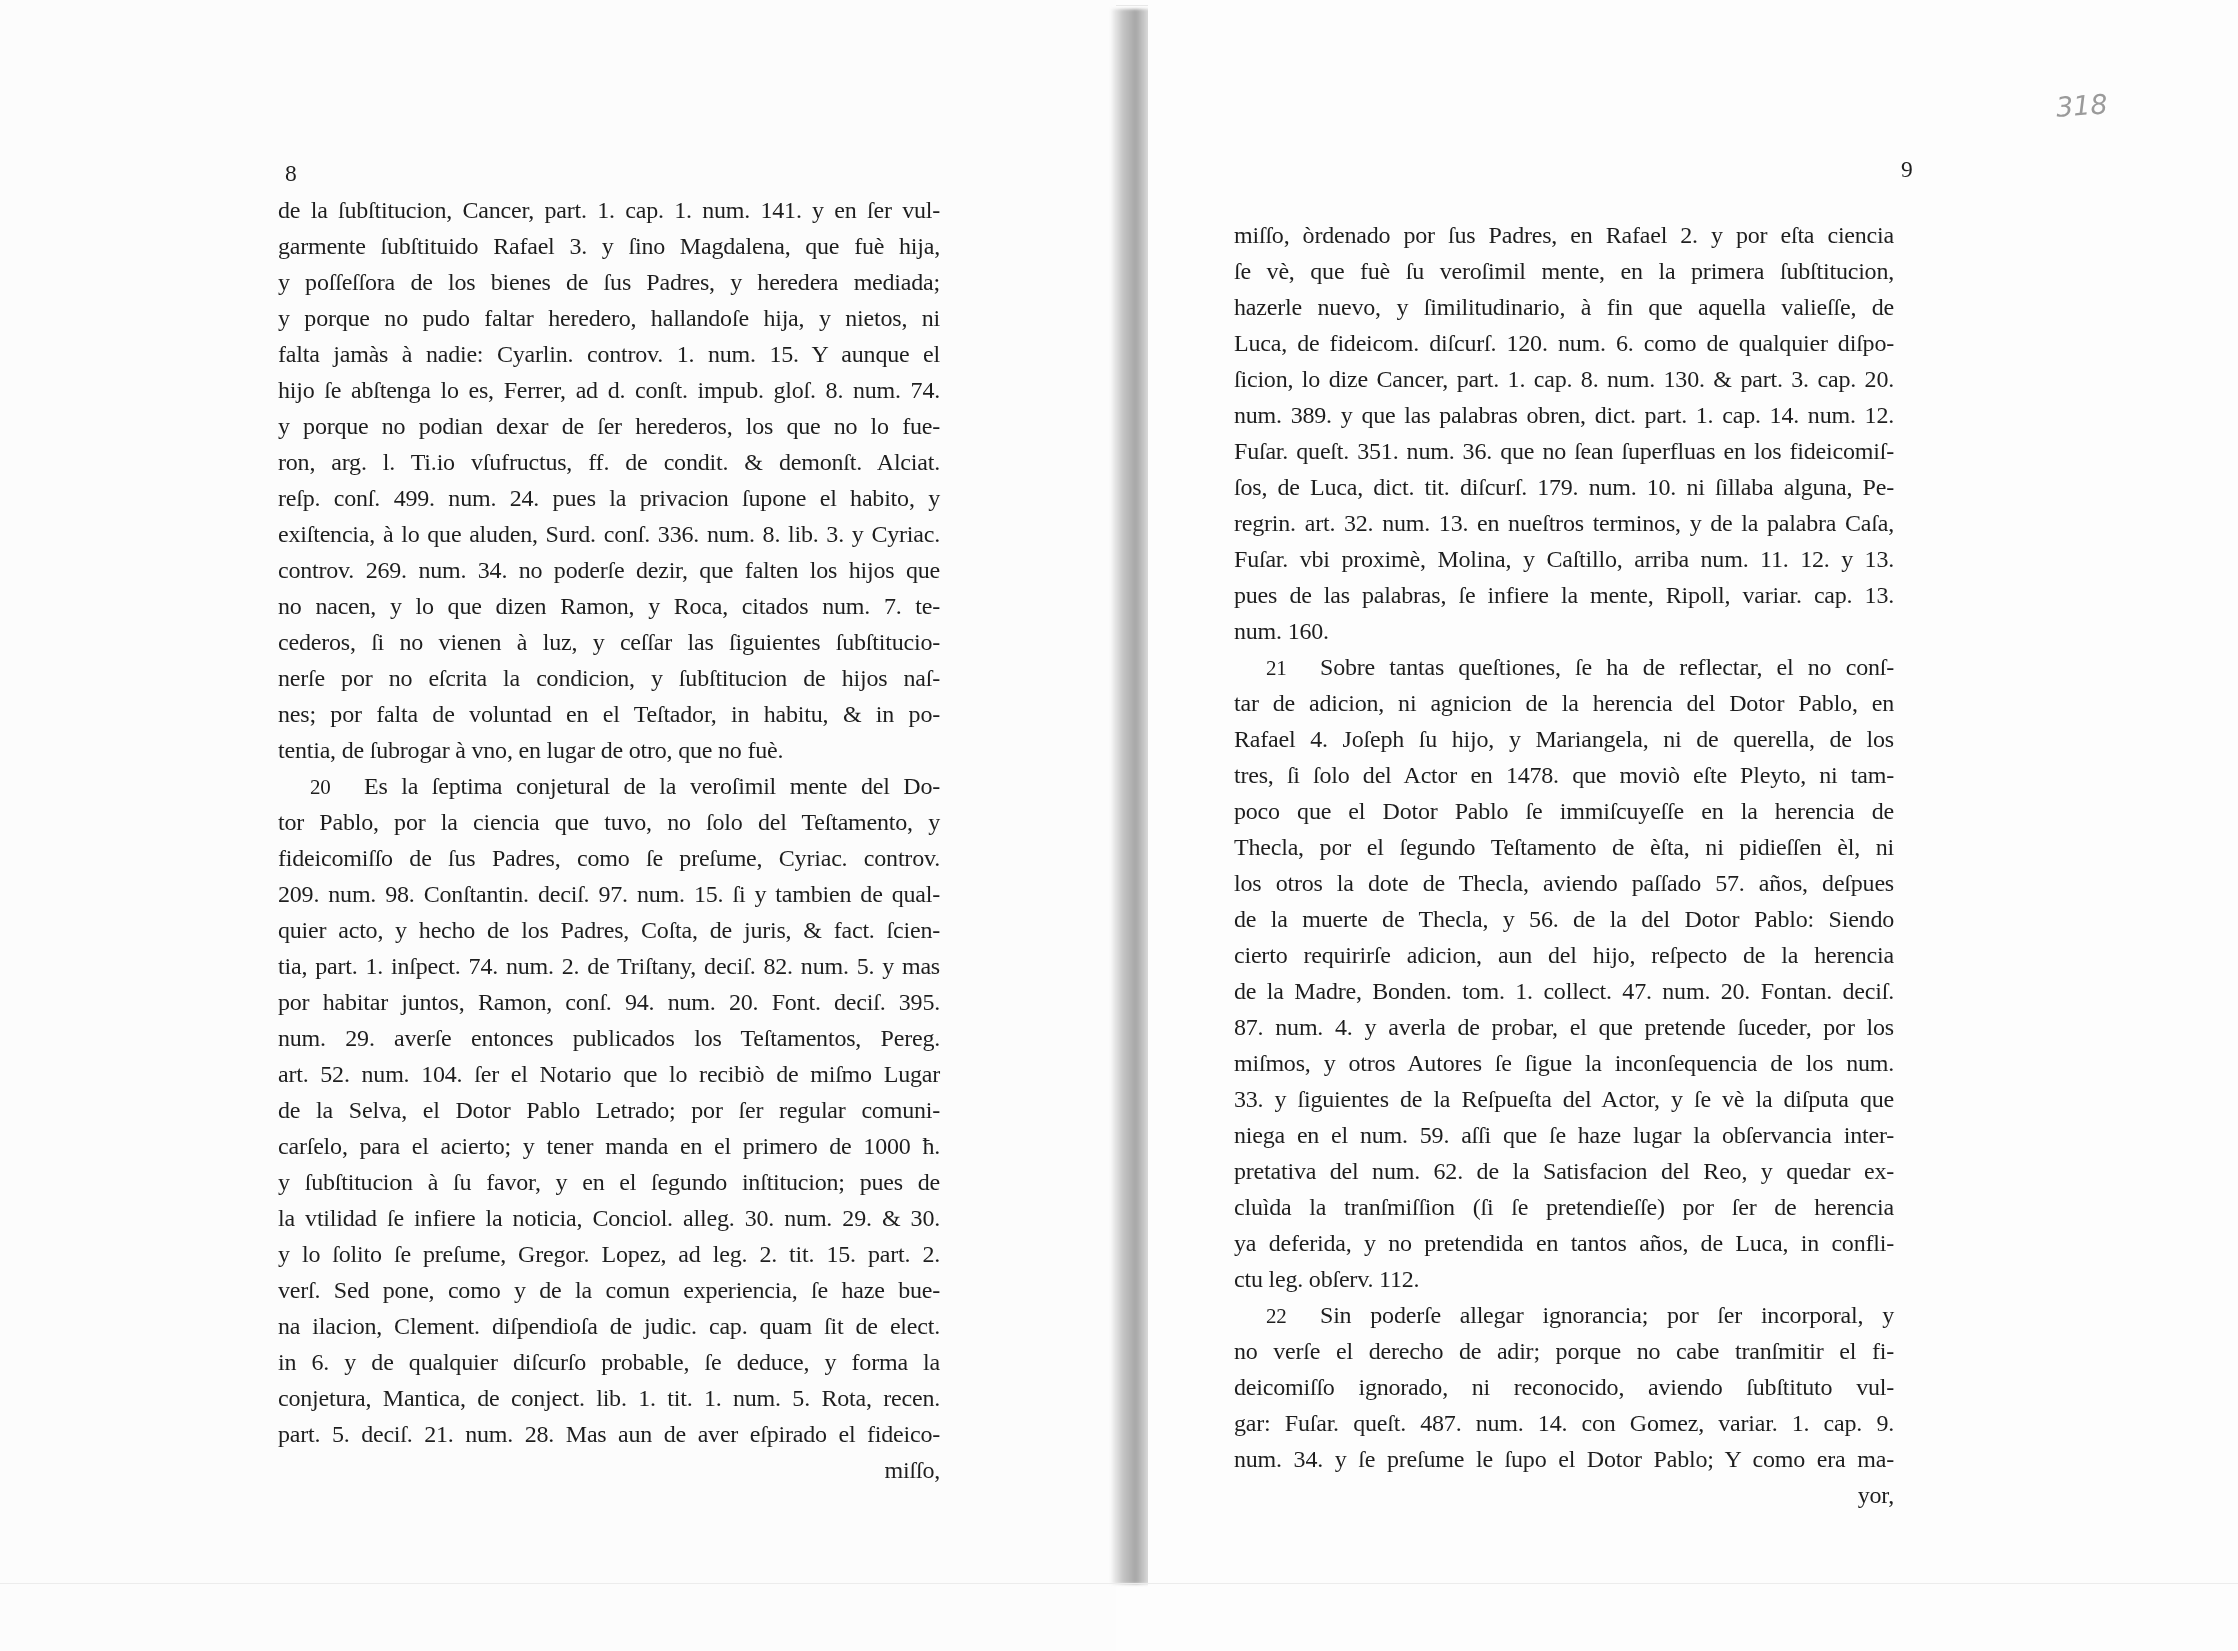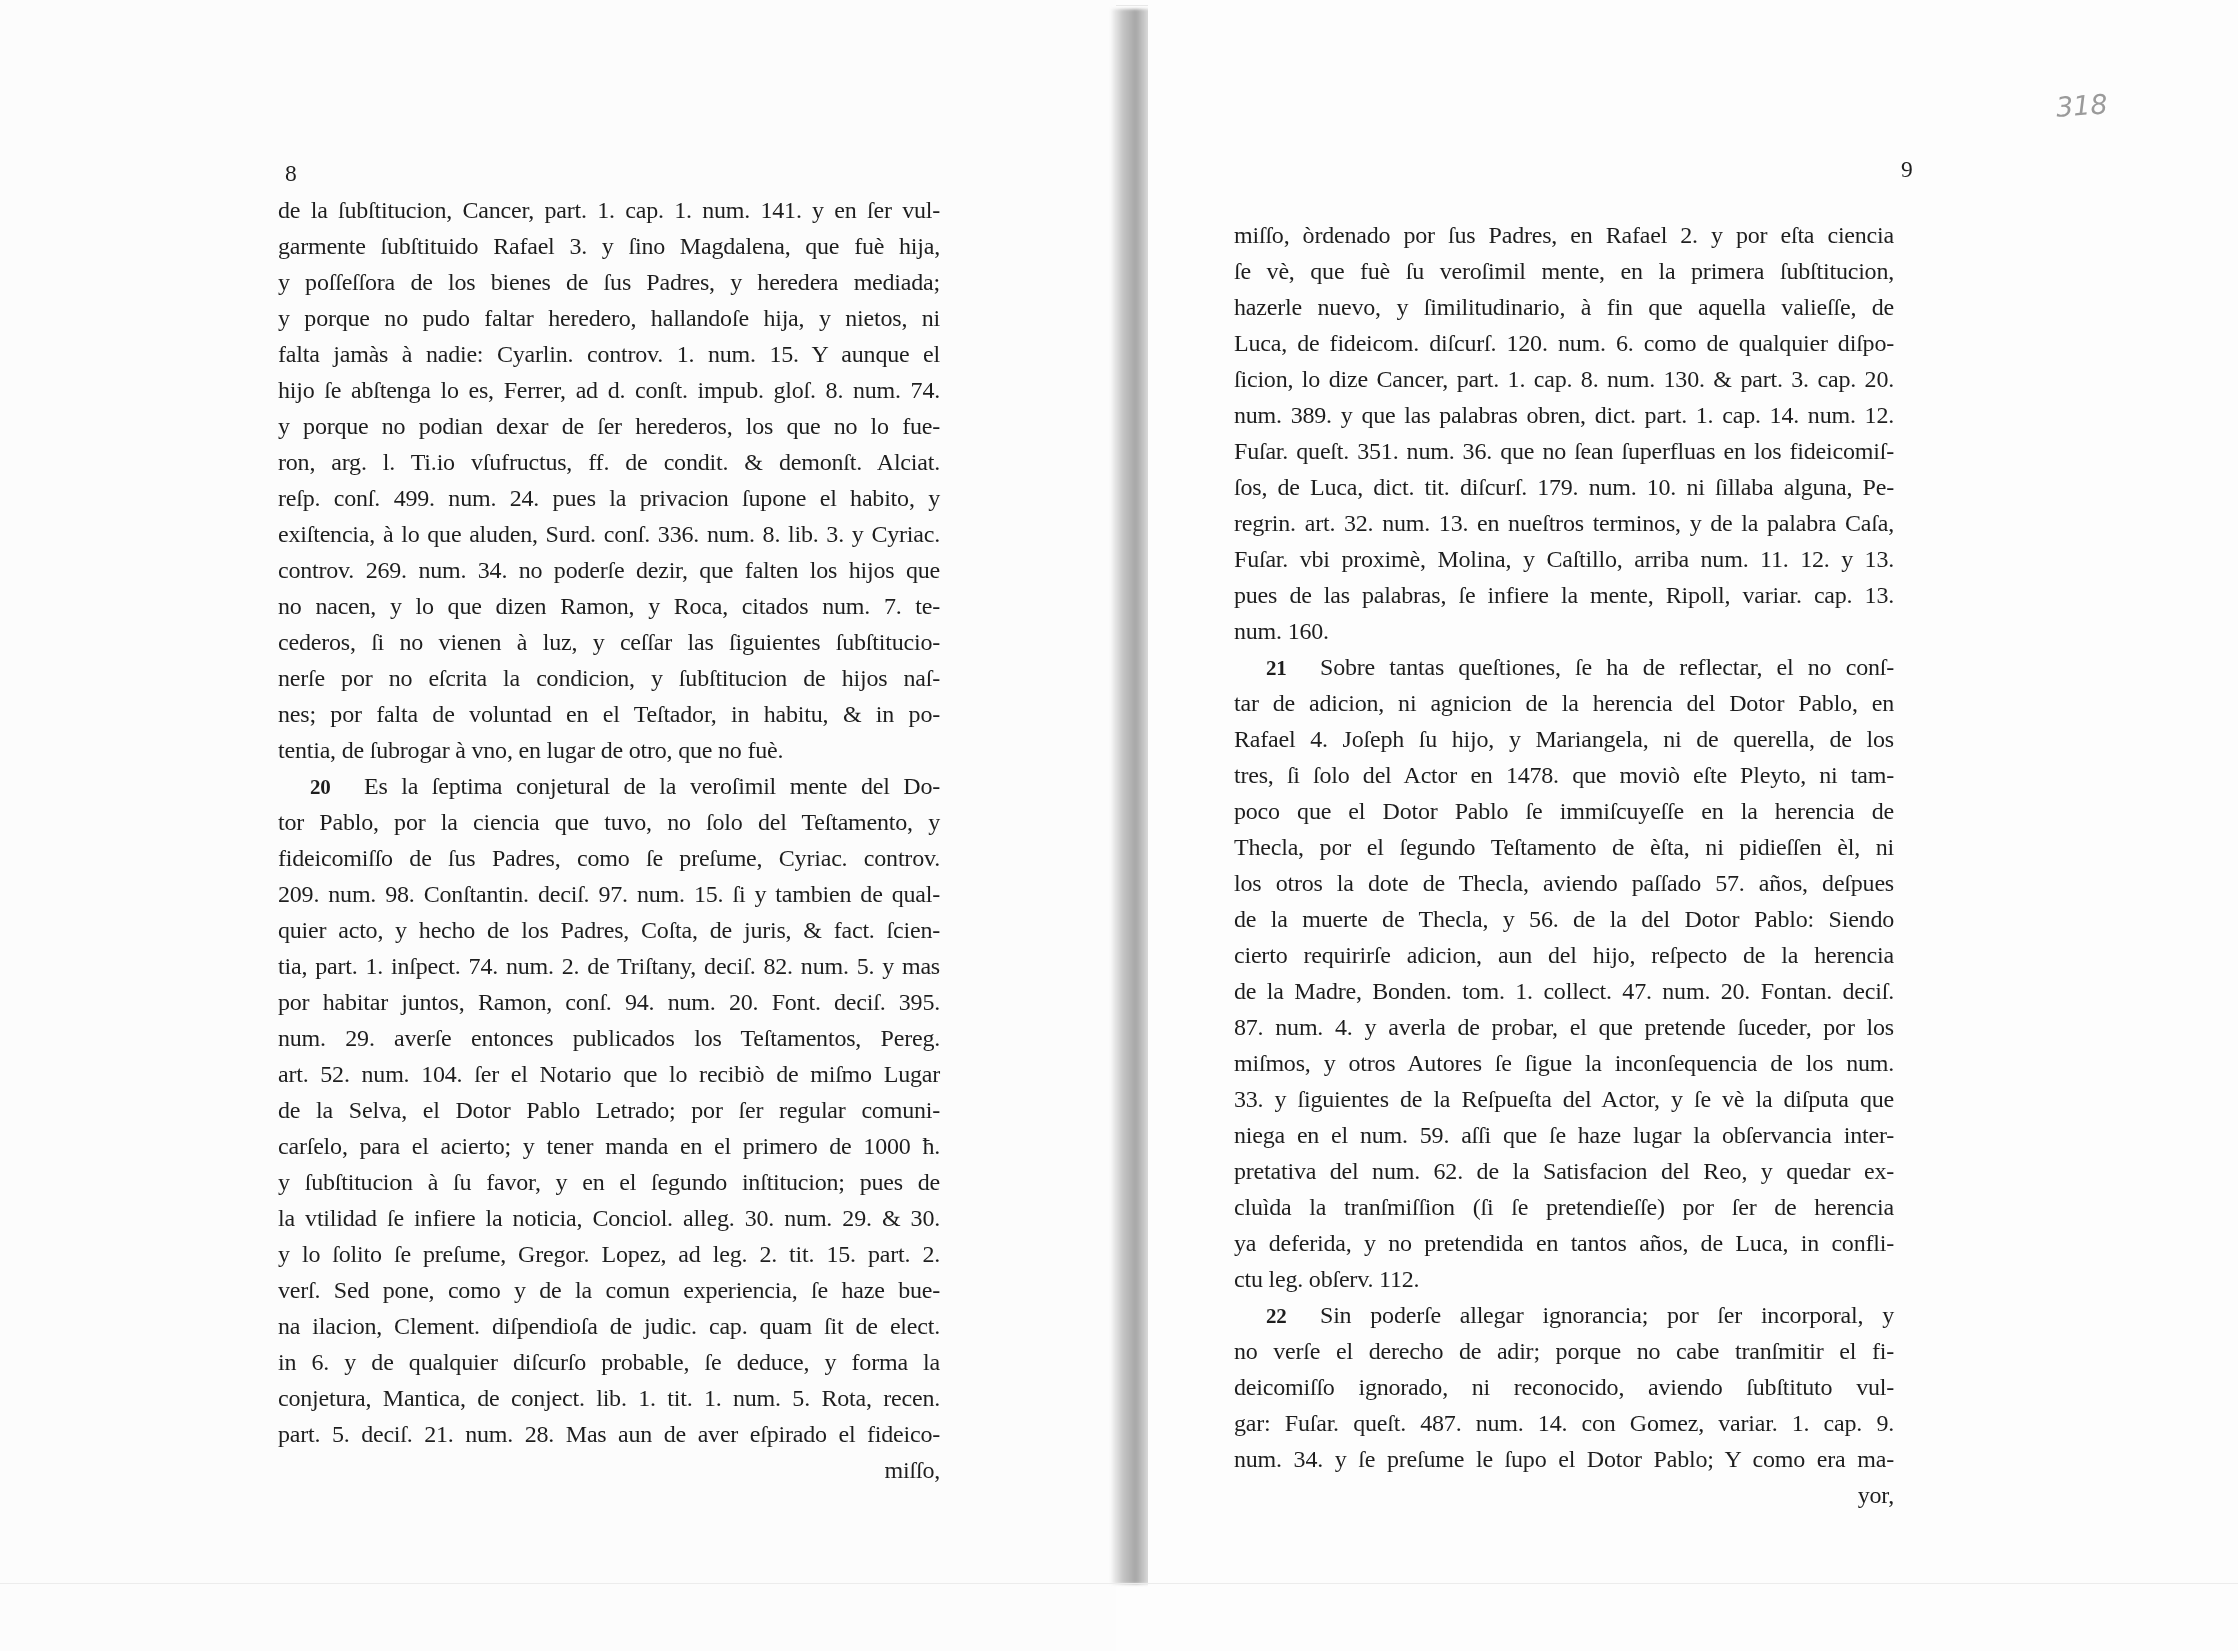--- a/index.html
+++ b/index.html
@@ -30,21 +30,21 @@
     font-size: 24px;
     line-height: 36px;
     text-align: justify;
     letter-spacing: -0.2px;
   }
   .left .text-block { left: 278px; top: 178px; width: 662px; }
   .right .text-block { left: 86px; top: 185px; width: 660px; margin-top: 32px; }
   .line { display: block; white-space: nowrap; text-align-last: justify; text-align: justify; height: 36px; }
   .line.last { text-align-last: left; }
   .line.catch { text-align-last: right; text-align: center; }
-  .para-num { display: inline-block; width: 54px; text-align: left; padding-left: 32px; box-sizing: content-box; font-size: 21px; font-weight: bold; }
+  .para-num { display: inline-block; width: 54px; text-align: left; padding-left: 32px; box-sizing: content-box; font-size: 21px; }
   .page-num { position: absolute; font-size: 23.5px; }
   .left .page-num { left: 285px; top: 160px; }
   .right .page-num { left: 753px; top: 156px; }
   .folio {
     position: absolute; left: 908px; top: 90px;
     font-family: "DejaVu Sans", sans-serif;
     font-size: 27px; color: #9a9a9a; font-style: italic;
     transform: rotate(-4deg);
   }
 </style>

